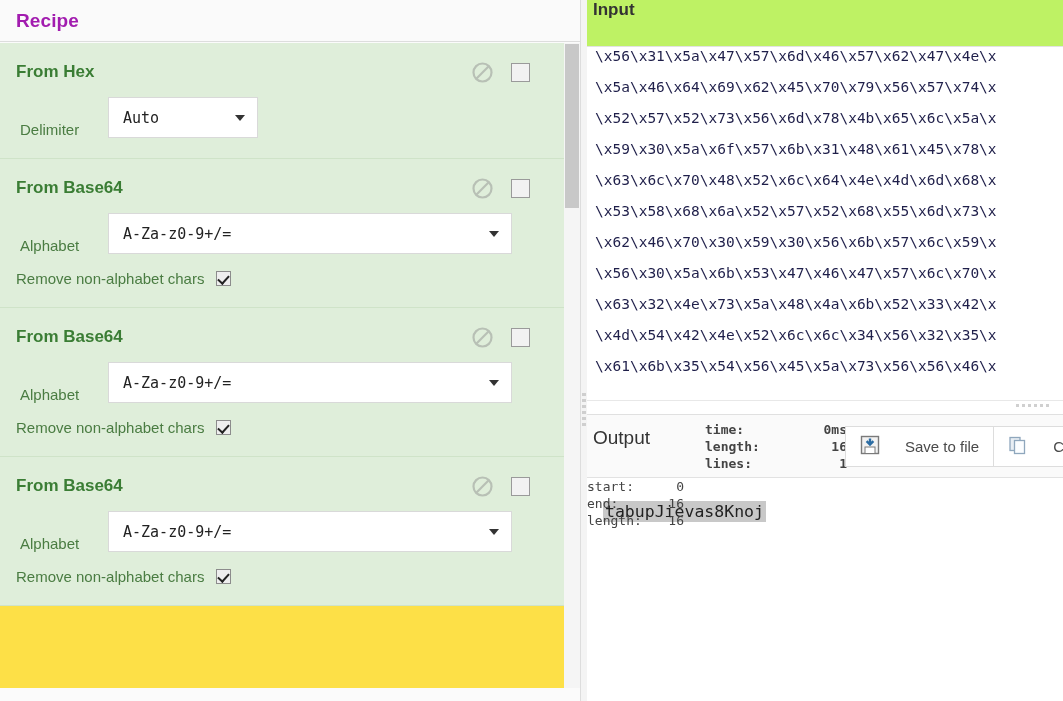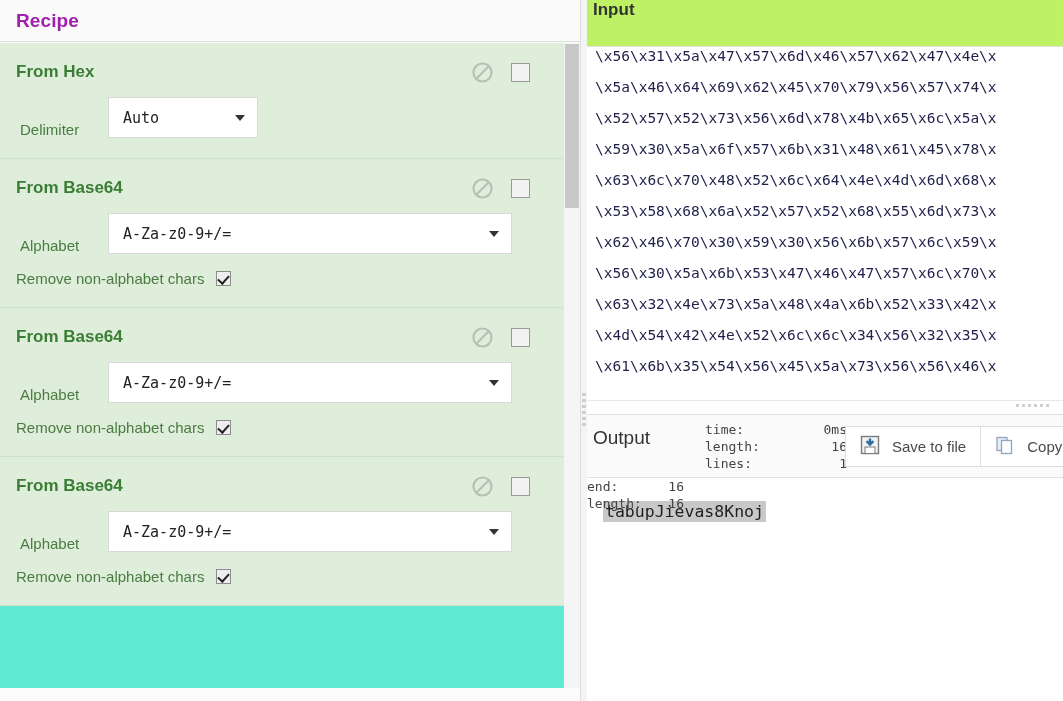--- a/index.html
+++ b/index.html
@@ -28,21 +28,21 @@
     display: flex; align-items: center;
     padding-left: 16px;
   }
   #recipe-title {
     font-size: 19px; font-weight: bold; color: #a21caf;
     letter-spacing: .1px;
   }
   #recipe-list {
     position: absolute; top: 43px; left: 0;
     width: 564px; height: 645px;
-    background: #5eead4;
+    background: #fde047;
     overflow: hidden;
   }
   .operation {
     position: relative;
     background: #dfeeda;
     border-bottom: 1px solid #cfe3c8;
     padding: 0 0 20px 0;
   }
   .op-head {
     display: flex; align-items: center;
@@ -205,33 +205,33 @@
   }
   #output-stats {
     position: absolute; left: 118px; top: 6px;
     font-family: "DejaVu Sans Mono", "Liberation Mono", monospace;
     font-size: 13px;
     color: #444;
     line-height: 17px;
     text-align: right;
     width: 142px;
   }
-  #output-stats .srow { display: flex; justify-content: space-between; }
+  #output-stats .srow { display: flex; justify-content: space-between; font-weight: bold; }
   #output-stats .sk { color: #444; }
   #output-stats .sv { color: #444; }
   #output-actions {
     position: absolute; left: 258px; top: 11px;
     height: 41px;
     display: flex;
     border: 1px solid #dddddd;
     background: #ffffff;
     overflow: hidden;
   }
   .out-btn {
-    display: flex; align-items: center; gap: 12px;
+    display: flex; align-items: center; gap: 25px;
     padding: 0 14px;
     font-size: 15px; color: #4a4a4a;
     border-right: 1px solid #dddddd;
     height: 100%;
     white-space: nowrap;
   }
   .out-btn:last-child { border-right: none; }
   #output-text-area {
     position: relative;
     height: 222px;
@@ -454,20 +454,24 @@
             </svg>
           </span>
           <span>Copy</span>
         </div>
       </div>
     </div>
 
     <div id="output-text-area">
       <div id="output-selection-info">
         <div class="srow">
+          <span>start:</span>
+          <span>0</span>
+        </div>
+        <div class="srow">
           <span>end:</span>
           <span>16</span>
         </div>
         <div class="srow">
           <span>length:</span>
           <span>16</span>
         </div>
       </div>
       <div id="output-text">
         <span>tabupJievas8Knoj</span>

